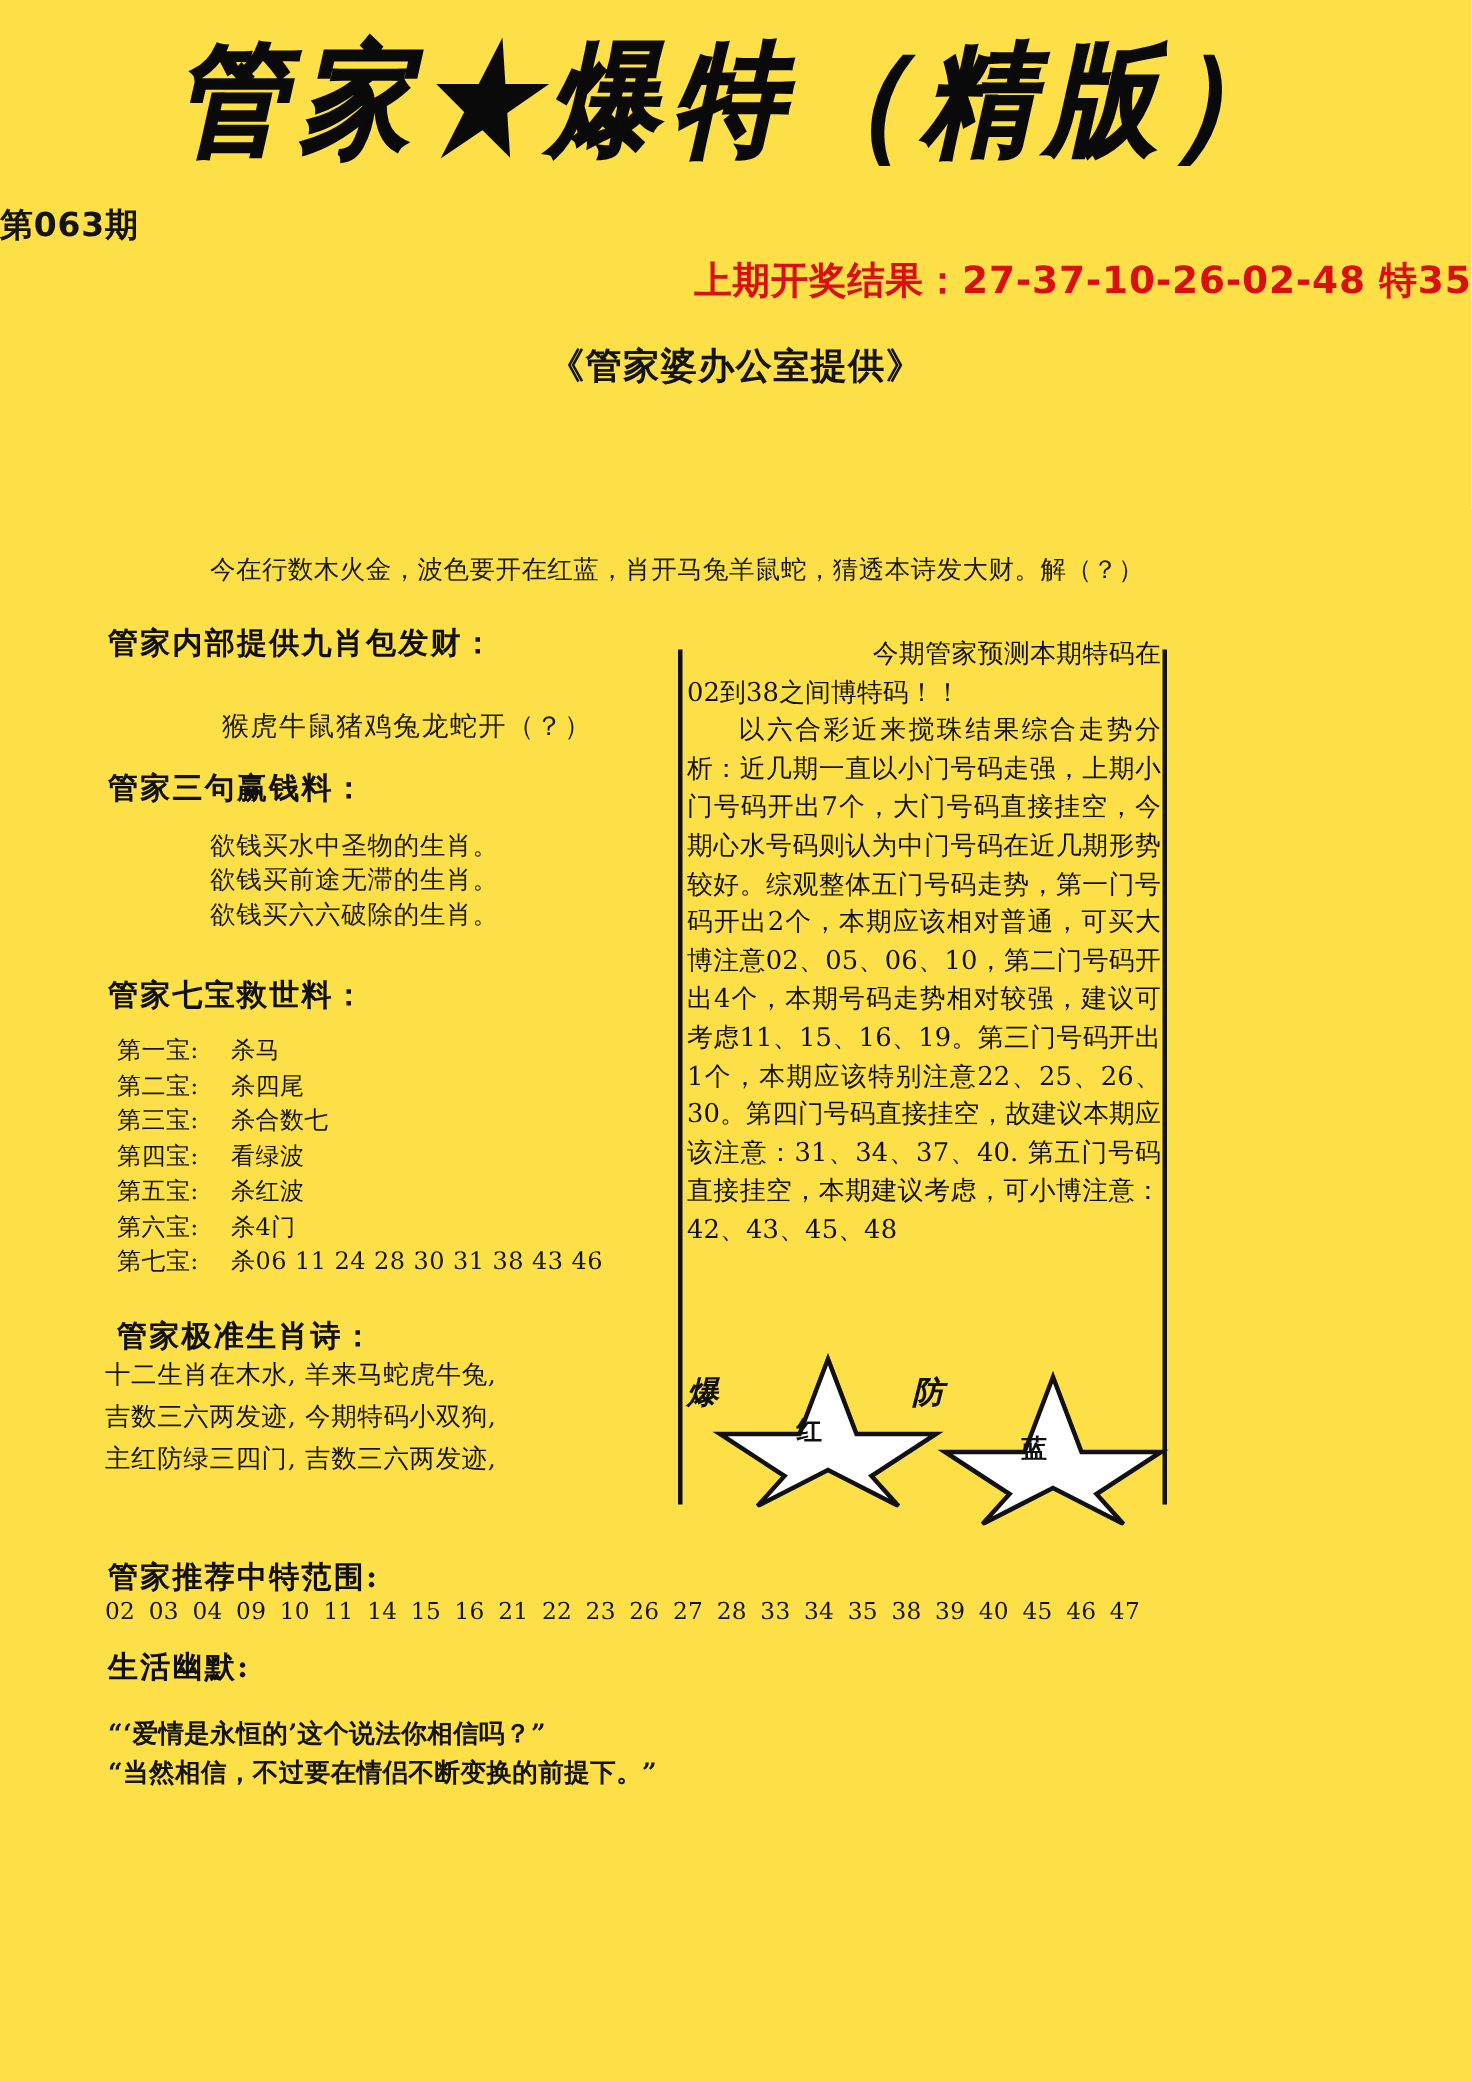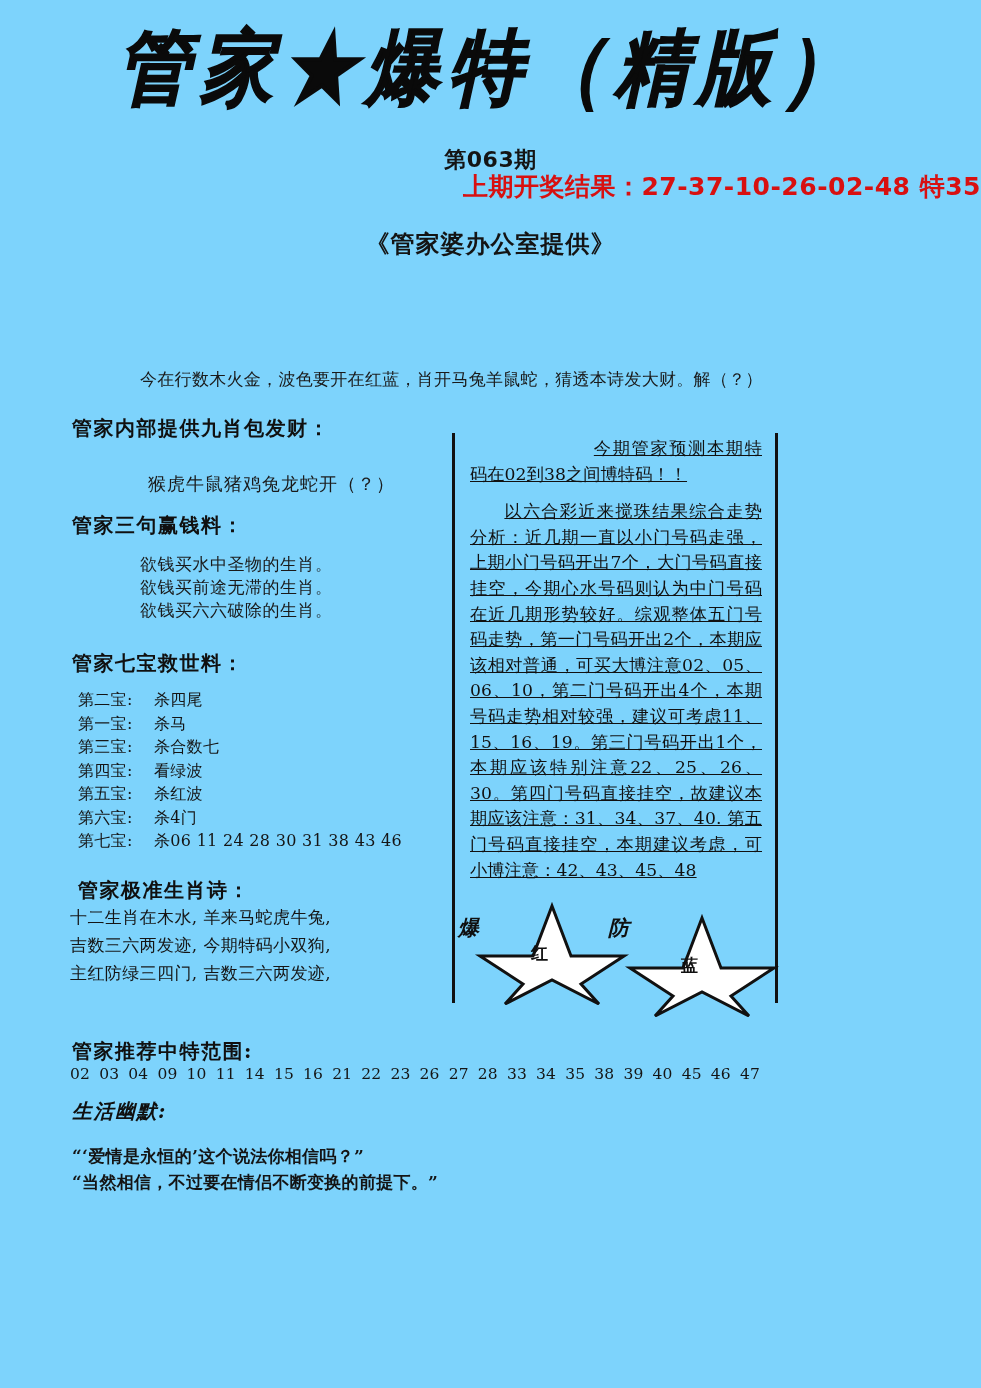--- a/index.html
+++ b/index.html
@@ -12,21 +12,21 @@
     height: 1388px;
     position: relative;
     font-family: "DejaVu Sans", "Liberation Sans", sans-serif;
     color: #111111;
     overflow: hidden;
   }
 
   .page {
     position: absolute;
     inset: 0;
-    background: #7dd3fc;
+    background: #fde047;
   }
 
   
   .masthead {
     position: absolute;
     top: 24px;
     left: 0;
     width: 981px;
     text-align: center;
   }
@@ -39,24 +39,24 @@
     color: #0a0a0a;
     font-style: italic;
     transform: scaleY(1.12);
     transform-origin: center top;
     white-space: nowrap;
     -webkit-text-stroke: 1.4px #0a0a0a;
   }
 
   .issue-line {
     position: absolute;
-    top: 145px;
+    top: 135px;
     left: 0;
     width: 981px;
-    text-align: center;
+    text-align: left;
     font-family: "DejaVu Sans", "Liberation Sans", sans-serif;
     font-size: 22px;
     font-weight: bold;
     color: #141414;
     letter-spacing: 0.5px;
   }
 
   .draw-line {
     position: absolute;
     top: 170px;
@@ -192,21 +192,21 @@
     top: 424px;
     width: 316px;
     font-family: "DejaVu Serif", "Liberation Serif", serif;
     font-size: 17.2px;
     line-height: 25.6px;
     color: #111111;
     text-align: justify;
     text-justify: inter-character;
     letter-spacing: 0.1px;
   }
-  .analysis-text p { margin: 12px; text-indent: 2em; text-decoration: underline; }
+  .analysis-text p { margin: 0; text-indent: 2em; }
   .analysis-text p.first { text-indent: 7.2em; }
 
   
   .stars-area {
     position: absolute;
     left: 458px;
     top: 900px;
     width: 318px;
     height: 105px;
   }
@@ -252,24 +252,24 @@
   <div class="sec-head" style="top:512px; left:72px;">管家三句赢钱料：</div>
   <div class="three-list">
     <div>欲钱买水中圣物的生肖。</div>
     <div>欲钱买前途无滞的生肖。</div>
     <div>欲钱买六六破除的生肖。</div>
   </div>
 
   <div class="sec-head" style="top:650px; left:72px;">管家七宝救世料：</div>
   <div class="treasure-list">
     <div class="treasure-row">
+      <span class="tk">第一宝:</span><span class="tv">杀马</span>
+    </div>
+    <div class="treasure-row">
       <span class="tk">第二宝:</span><span class="tv">杀四尾</span>
-    </div>
-    <div class="treasure-row">
-      <span class="tk">第一宝:</span><span class="tv">杀马</span>
     </div>
     <div class="treasure-row">
       <span class="tk">第三宝:</span><span class="tv">杀合数七</span>
     </div>
     <div class="treasure-row">
       <span class="tk">第四宝:</span><span class="tv">看绿波</span>
     </div>
     <div class="treasure-row">
       <span class="tk">第五宝:</span><span class="tv">杀红波</span>
     </div>
@@ -286,21 +286,21 @@
     <div>十二生肖在木水, 羊来马蛇虎牛兔,</div>
     <div>吉数三六两发迹, 今期特码小双狗,</div>
     <div>主红防绿三四门, 吉数三六两发迹,</div>
   </div>
 
   <div class="sec-head" style="top:1038px; left:72px;">管家推荐中特范围:</div>
   <div class="rec-nums">
     <span>02</span><span>03</span><span>04</span><span>09</span><span>10</span><span>11</span><span>14</span><span>15</span><span>16</span><span>21</span><span>22</span><span>23</span><span>26</span><span>27</span><span>28</span><span>33</span><span>34</span><span>35</span><span>38</span><span>39</span><span>40</span><span>45</span><span>46</span><span>47</span>
   </div>
 
-  <div class="sec-head" style="top:1098px; left:72px;font-style:italic;">生活幽默:</div>
+  <div class="sec-head" style="top:1098px; left:72px;">生活幽默:</div>
   <div class="humor-lines">
     <div>“‘爱情是永恒的’这个说法你相信吗？”</div>
     <div>“当然相信，不过要在情侣不断变换的前提下。”</div>
   </div>
 
   <div class="analysis-box"></div>
   <div class="analysis-text">
     <p class="first">今期管家预测本期特码在02到38之间博特码！！</p>
     <p>以六合彩近来搅珠结果综合走势分析：近几期一直以小门号码走强，上期小门号码开出7个，大门号码直接挂空，今期心水号码则认为中门号码在近几期形势较好。综观整体五门号码走势，第一门号码开出2个，本期应该相对普通，可买大博注意02、05、06、10，第二门号码开出4个，本期号码走势相对较强，建议可考虑11、15、16、19。第三门号码开出1个，本期应该特别注意22、25、26、30。第四门号码直接挂空，故建议本期应该注意：31、34、37、40. 第五门号码直接挂空，本期建议考虑，可小博注意：42、43、45、48</p>
   </div>

